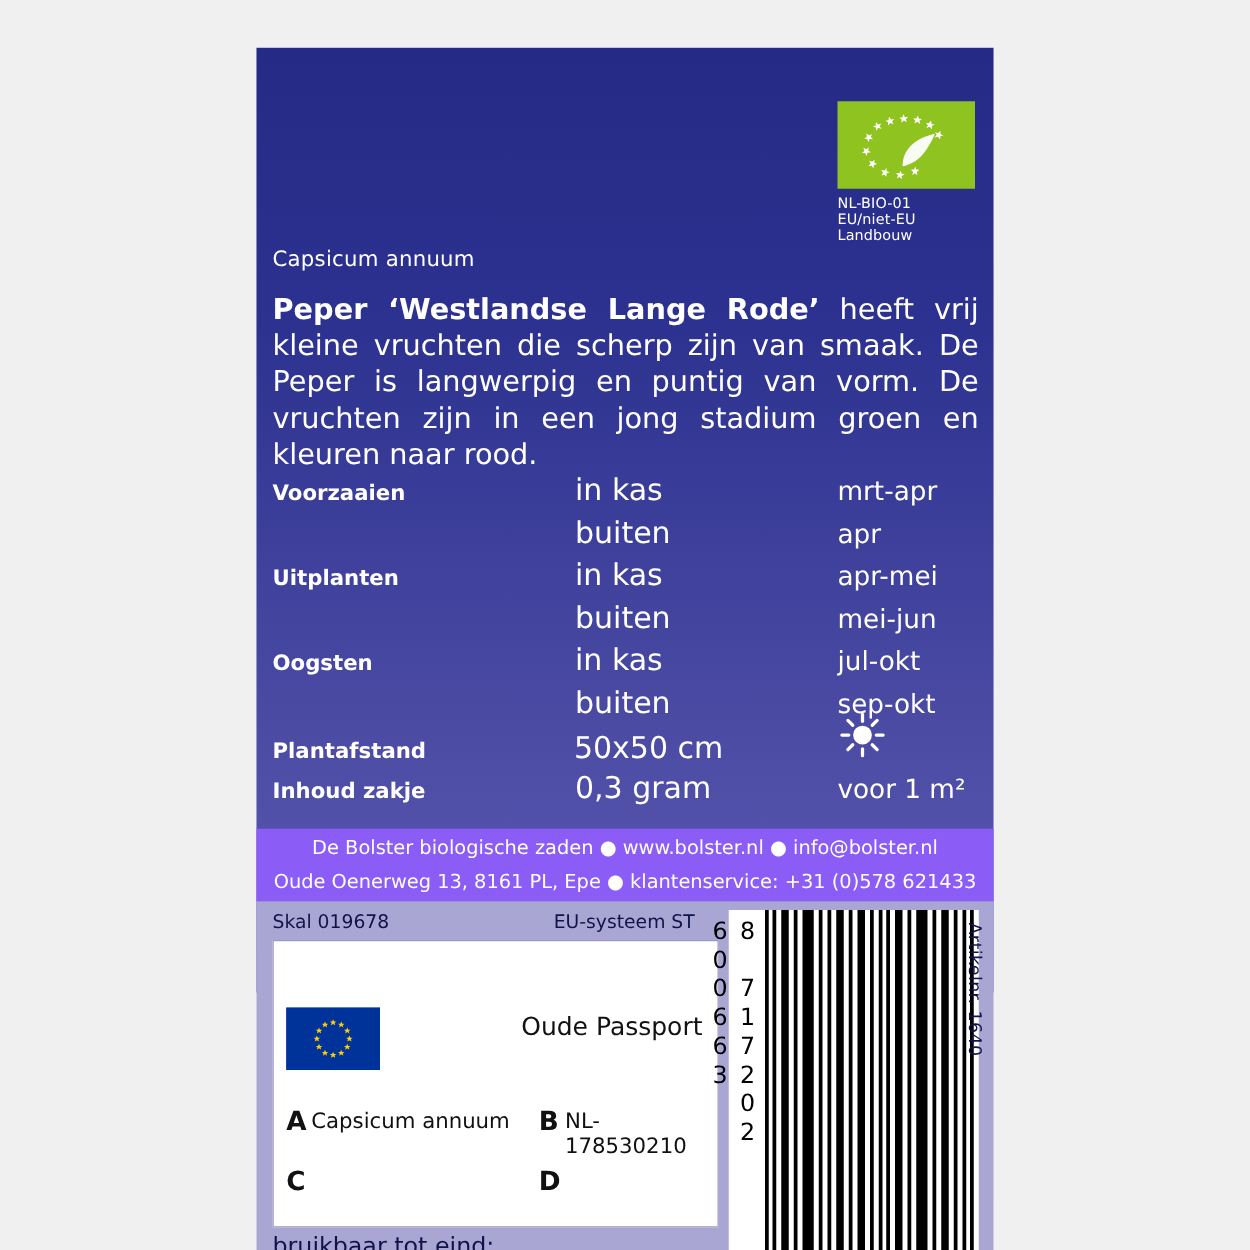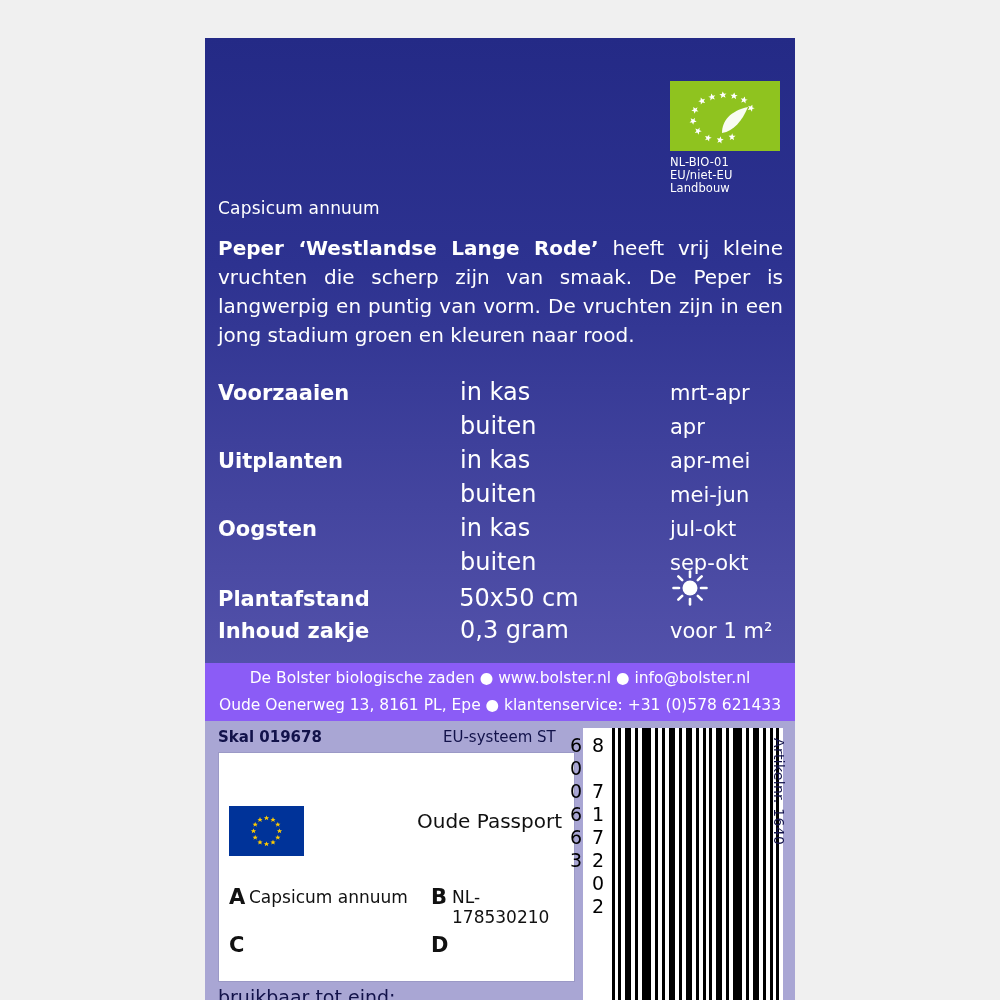--- a/index.html
+++ b/index.html
@@ -73,41 +73,41 @@
     color: #ffffff;
     font-size: 17px;
     letter-spacing: 0.2px;
   }
   .desc {
     position: absolute;
     left: 13px;
     top: 196px;
     width: 565px;
     color: #ffffff;
-    font-size: 20px;
+    font-size: 23px;
     line-height: 29px;
     text-align: justify;
   }
   .desc b { font-weight: bold; }
   
   .culture {
     position: absolute;
     left: 13px;
     top: 340px;
     width: 570px;
     color: #ffffff;
   }
   .crow {
     display: flex;
     align-items: baseline;
     height: 34px;
   }
   .c-label {
     width: 242px;
-    font-size: 21px;
+    font-size: 17px;
     font-weight: bold;
   }
   .c-where {
     width: 210px;
     font-size: 24px;
   }
   .c-when {
     font-size: 21px;
   }
   .sun-cell {
@@ -147,21 +147,21 @@
   }
   .skal-row {
     position: absolute;
     left: 13px;
     top: 690px;
     width: 565px;
     display: flex;
     color: #12124a;
     font-size: 15px;
   }
-  .skal-row .skal { width: 225px; font-weight: bold; }
+  .skal-row .skal { width: 225px; }
   
   .passport {
     position: absolute;
     left: 13px;
     top: 714px;
     width: 355px;
     height: 228px;
     background: #ffffff;
     border: 1px solid #9b99c6;
   }

